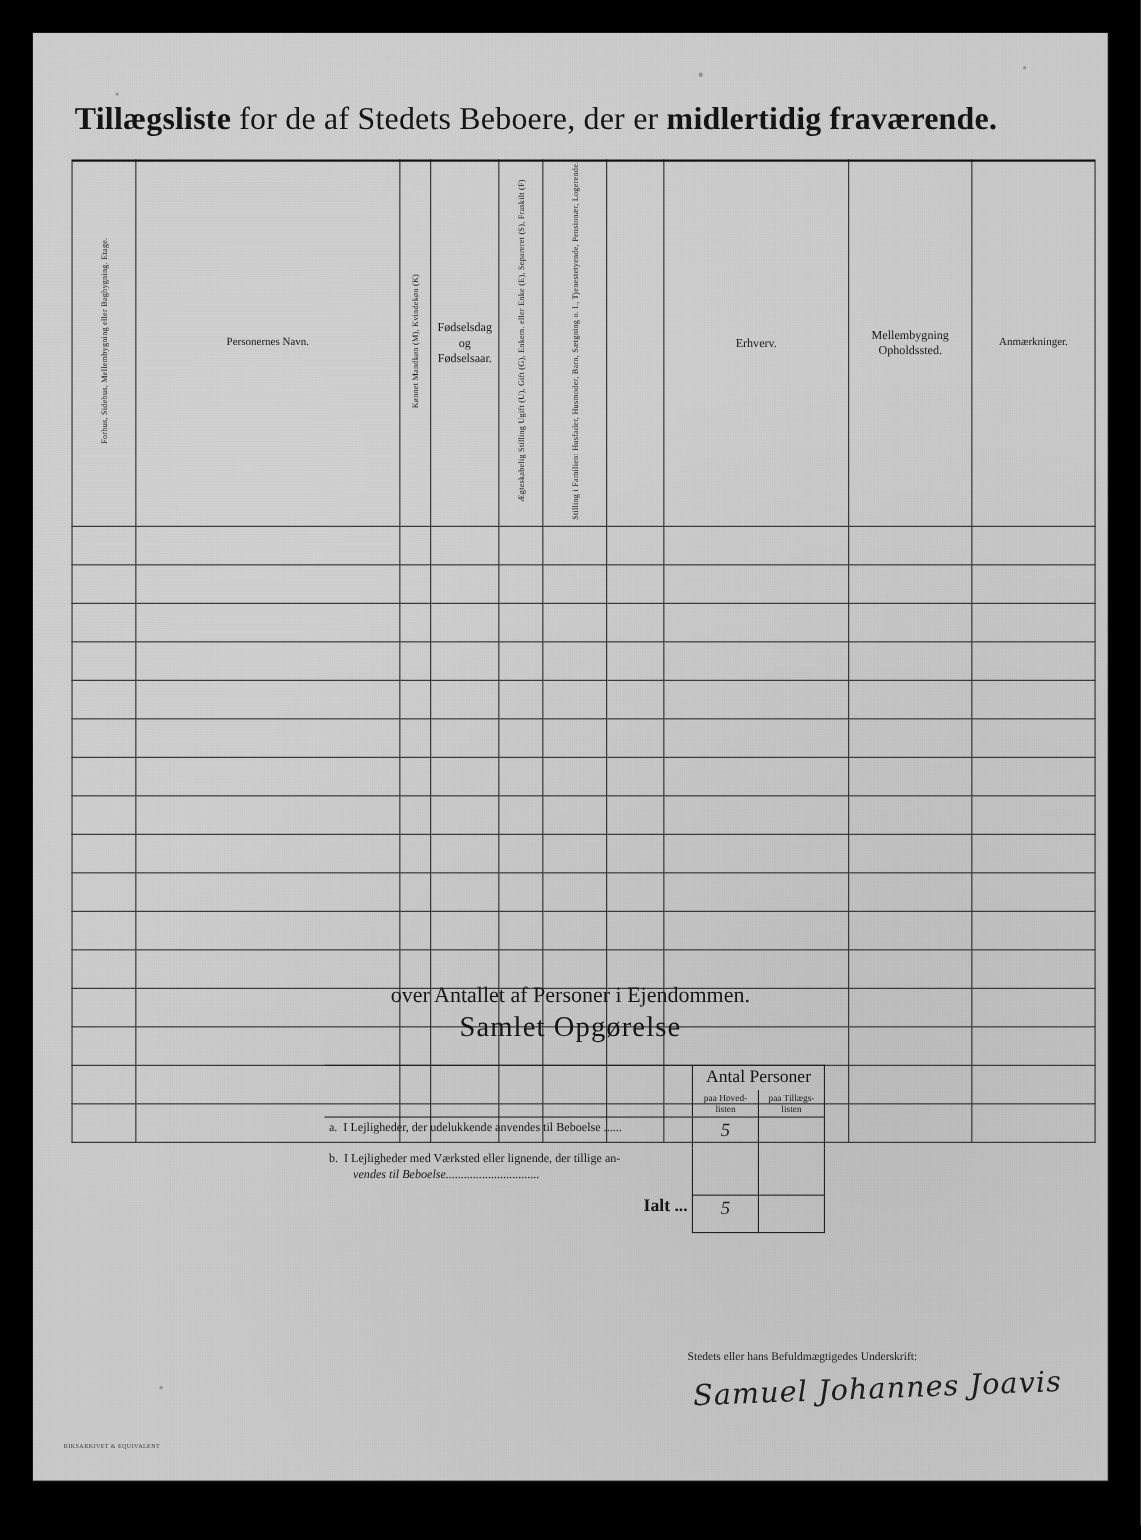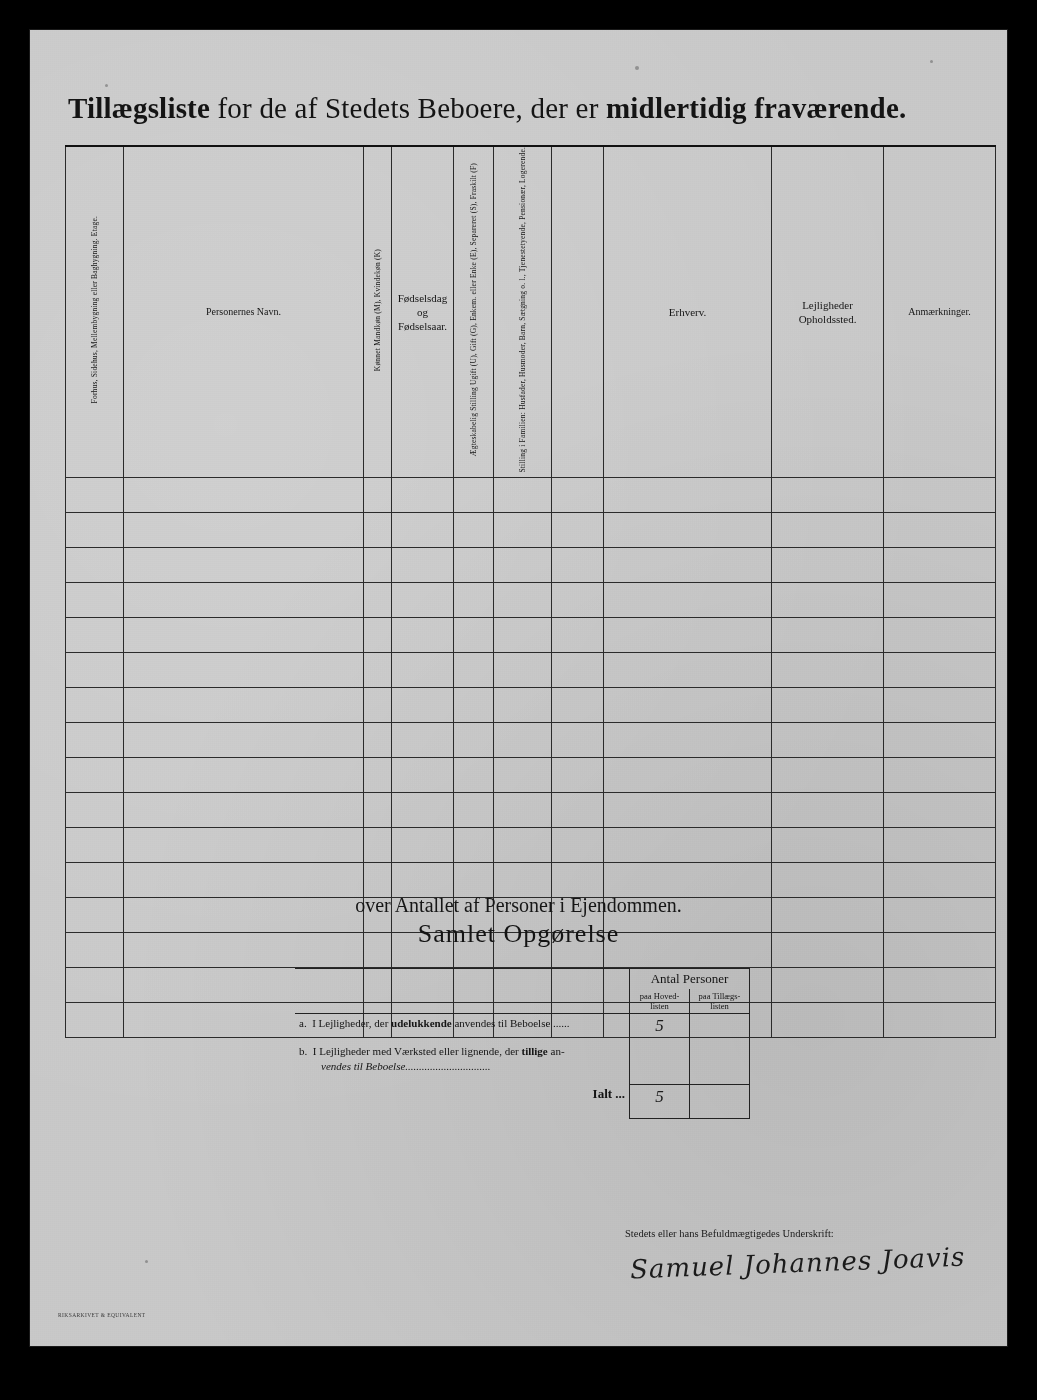--- a/index.html
+++ b/index.html
@@ -72,29 +72,29 @@
     position:absolute;left:0;right:0;top:864px;text-align:center;
     font-size:20px;color:#161616;
   }
   .sumtbl{
     position:absolute;left:265px;top:938px;width:455px;
     border-collapse:collapse;font-size:11px;color:#141414;
   }
   .sumtbl td{padding:2px 4px;vertical-align:top;}
   .rule-top{border-top:1.5px solid #222;}
   .cellbox{border-left:1px solid #222;border-right:1px solid #222;}
-  .ap-head{text-align:center;font-size:13px;padding:3px 0 2px;}
+  .ap-head{text-align:center;font-size:16px;padding:3px 0 2px;}
   .ap-sub{text-align:center;font-size:8.5px;line-height:10px;padding:2px 0 3px;}
   .lbl{font-size:11px;line-height:15px;padding-left:6px;}
-  .lbl .bold{font-weight:bold;}
+  .lbl .bold{font-weight:normal;}
   .num{
     font-family:"Liberation Serif", serif;
     font-size:17px;text-align:center;font-style:italic;color:#1c1c1c;
   }
-  .ialt{text-align:right;font-weight:bold;font-size:13px;padding-right:6px;}
+  .ialt{text-align:right;font-weight:bold;font-size:16px;padding-right:6px;}
   
   .sig-label{
     position:absolute;left:595px;top:1198px;
     font-size:10.5px;color:#191919;
   }
   .sig{
     position:absolute;left:600px;top:1218px;
     font-family:"DejaVu Serif", serif;
     font-style:italic;font-size:26px;color:#1b1b1b;
     transform:rotate(-2.2deg);
@@ -149,21 +149,21 @@
         <th>
           <span class="vert">Ægteskabelig Stilling
 Ugift (U), Gift (G), Enkem. eller Enke (E), Separeret (S), Fraskilt (F)</span>
         </th>
         <th>
           <span class="vert">Stilling i Familien:
 Husfader, Husmoder, Barn, Sætgning o. l., Tjenestetyende, Pensionær, Logerende.</span>
         </th>
         <th class="hcell"></th>
         <th class="hcell">Erhverv.</th>
-        <th class="hcell">Lejligheder Opholdssted.</th>
+        <th class="hcell">Mellembygning Opholdssted.</th>
         <th class="hcell b">Anmærkninger.</th>
       </tr>
     </thead>
     <tbody>
         <tr class="body-row">
           <td></td>
           <td></td>
           <td></td>
           <td></td>
           <td></td>

